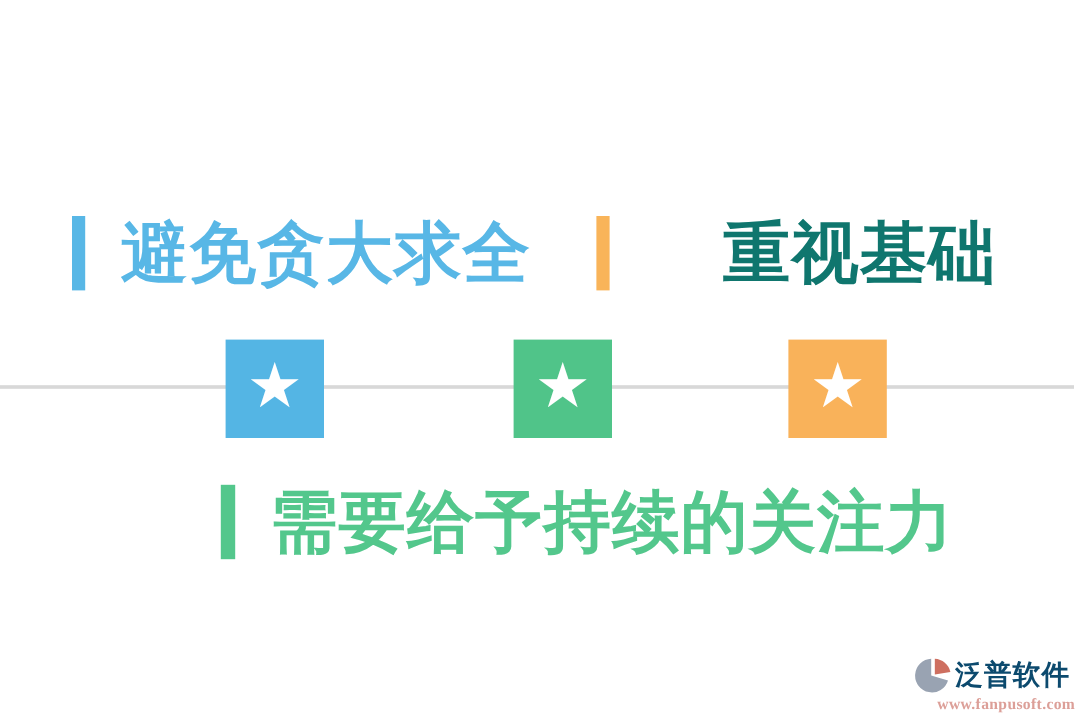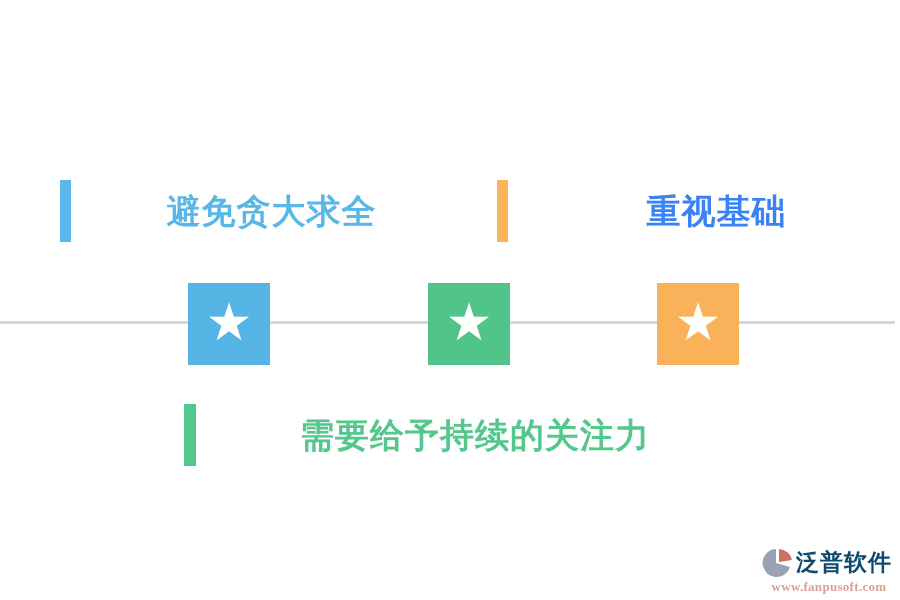--- a/index.html
+++ b/index.html
@@ -18,21 +18,21 @@
   .accent-bar {
     position: absolute;
     width: 11px;
     height: 62px;
   }
   .topic-label {
     position: absolute;
     height: 62px;
     line-height: 62px;
     text-align: center;
-    font-size: 34px;
+    font-size: 56px;
     font-weight: bold;
     letter-spacing: 1px;
     margin: 0;
     white-space: nowrap;
   }
   .bar-topic1 { left: 60px;  top: 180px; }
   .label-topic1 { left: 100px; top: 180px; width: 343px; }
   .bar-topic2 { left: 497px; top: 180px; }
   .label-topic2 { left: 537px; top: 180px; width: 359px; }
   .bar-topic3 { left: 184px; top: 404px; width: 12px; }
@@ -82,38 +82,38 @@
   }
   .brand-name {
     font-size: 23px;
     font-weight: bold;
     letter-spacing: 1px;
     white-space: nowrap;
     font-family: "Liberation Serif", "DejaVu Serif", serif;
   }
   .brand-url {
     margin-top: 1px;
-    text-align: center;
+    text-align: right;
     font-size: 13px;
     font-weight: bold;
     letter-spacing: 0.3px;
     white-space: nowrap;
     font-family: "Liberation Serif", "DejaVu Serif", serif;
   }
 </style>
 </head>
 <body>
 
 <div class="canvas">
 
   <span class="accent-bar bar-topic1" style="background: rgb(88, 183, 230);"></span>
   <h2 class="topic-label label-topic1" style="color: rgb(88, 183, 230);">避免贪大求全</h2>
 
   <span class="accent-bar bar-topic2" style="background: rgb(249, 180, 89);"></span>
-  <h2 class="topic-label label-topic2" style="color: #3b82f6;">重视基础</h2>
+  <h2 class="topic-label label-topic2" style="color: #0f766e;">重视基础</h2>
 
   <div class="timeline-line" style="background: rgb(216, 216, 216);"></div>
 
   <div class="milestone milestone-1" style="background: rgb(84, 181, 228);">
     <span class="star-glyph">★</span>
   </div>
   <div class="milestone milestone-2" style="background: rgb(80, 196, 137);">
     <span class="star-glyph">★</span>
   </div>
   <div class="milestone milestone-3" style="background: rgb(249, 178, 90);">

